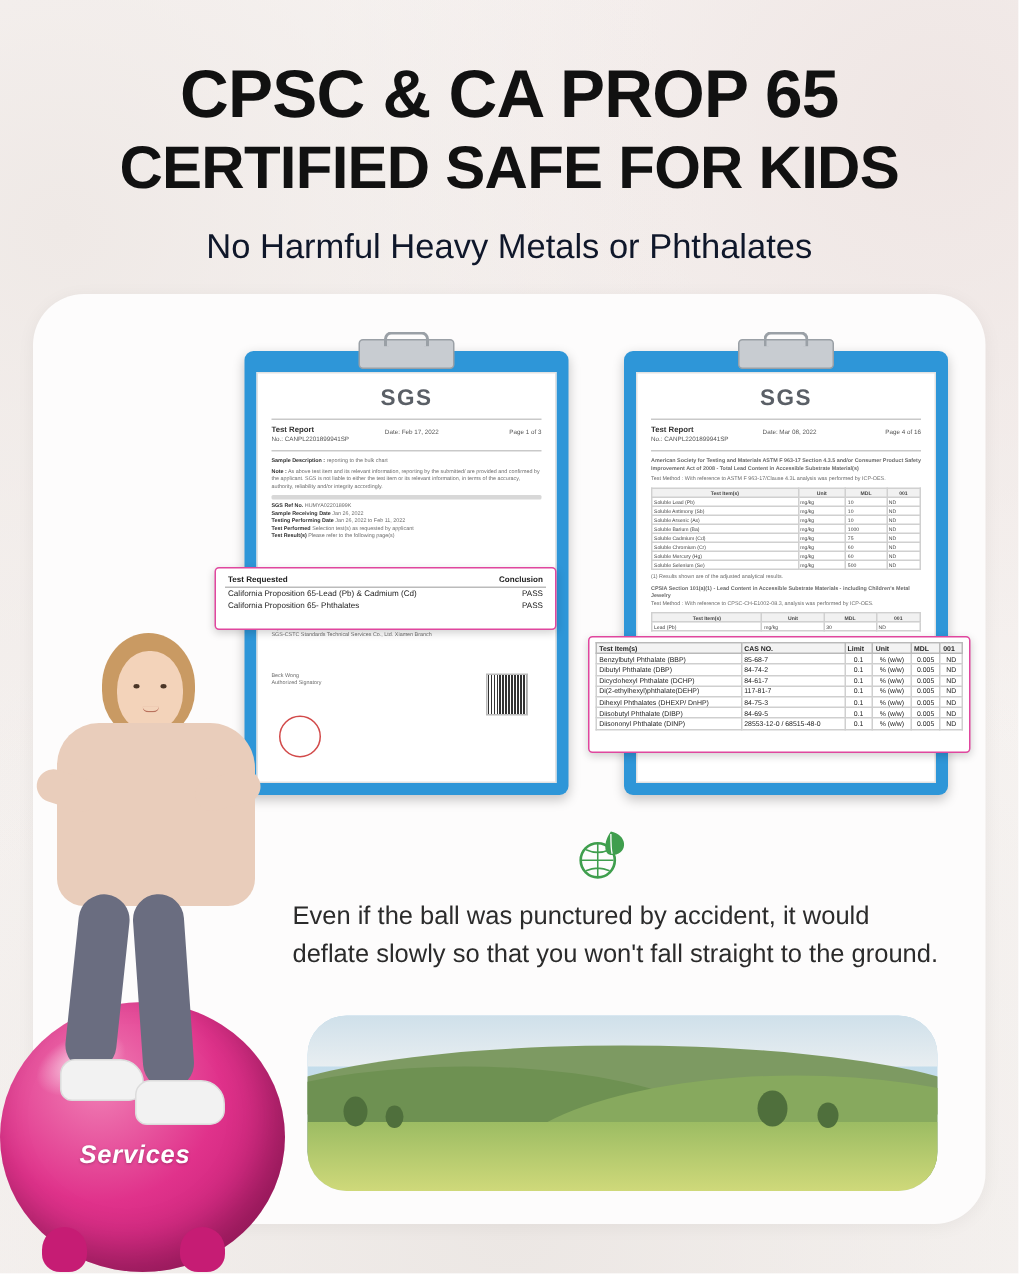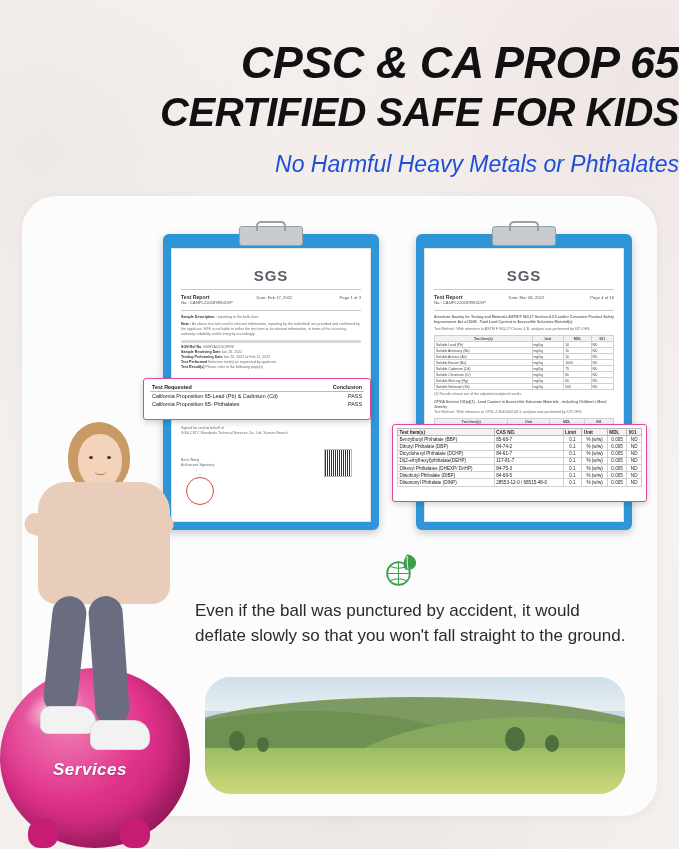--- a/index.html
+++ b/index.html
@@ -17,32 +17,32 @@
     background:
       radial-gradient(circle at 6% 18%, #efe9e6 0%, rgba(239,233,230,0) 45%),
       radial-gradient(circle at 92% 10%, #efe6e4 0%, rgba(239,230,228,0) 42%),
       radial-gradient(circle at 50% 96%, #ece7e4 0%, rgba(236,231,228,0) 55%),
       linear-gradient(160deg,#faf7f6 0%,#f5f1ef 40%,#f7f4f2 100%);
   }
   .wrap{position:absolute;inset:0;}
 
   
   .headline{
-    position:absolute;left:0;right:0;top:38px;text-align:right;font-style:italic;
+    position:absolute;left:0;right:0;top:38px;text-align:center;
   }
   .h1{
     font-size:45px;line-height:50px;font-weight:bold;letter-spacing:-0.5px;
     color:#111111;margin:0;
   }
   .h2{
     font-size:40px;line-height:48px;font-weight:bold;letter-spacing:-0.5px;
     color:#111111;margin:0;
   }
   .sub{
-    margin-top:14px;font-size:23px;line-height:28px;color:#1d4ed8;font-weight:normal;
+    margin-top:14px;font-size:23px;line-height:28px;color:#0f172a;font-weight:normal;
   }
 
   
   .card{
     position:absolute;left:22px;top:196px;width:635px;height:620px;
     background:#fdfcfc;
     border-radius:34px;
     box-shadow:0 2px 12px rgba(0,0,0,0.05);
   }
 
@@ -59,21 +59,21 @@
     position:absolute;left:50%;transform:translateX(-50%);top:-8px;
     width:62px;height:18px;background:#c8ccd1;border:1px solid #9aa0a6;border-radius:3px;
   }
   .clip-top:after{
     content:"";position:absolute;left:50%;transform:translateX(-50%);top:-6px;
     width:26px;height:8px;border:2px solid #9aa0a6;border-bottom:none;border-radius:5px 5px 0 0;
   }
   .paper{
     position:absolute;left:8px;top:14px;right:8px;bottom:8px;
     background:#ffffff;border:1px solid #e2e2e2;
-    padding:16px 9px;box-sizing:border-box;overflow:hidden;
+    padding:6px 9px;box-sizing:border-box;overflow:hidden;
   }
   .sgs-logo{
     font-size:15px;font-weight:bold;color:#5a5f66;letter-spacing:1px;
     text-align:center;margin-top:2px;
   }
   .rule{height:1px;background:#c9c9c9;margin:5px 0 4px;}
   .rep-head{display:flex;justify-content:space-between;align-items:center;}
   .rep-title{font-size:5.2px;font-weight:bold;color:#333;}
   .rep-meta{font-size:4.2px;color:#555;}
   .blurline{height:3px;background:#d8d8d8;border-radius:1px;margin:2.5px 0;}

